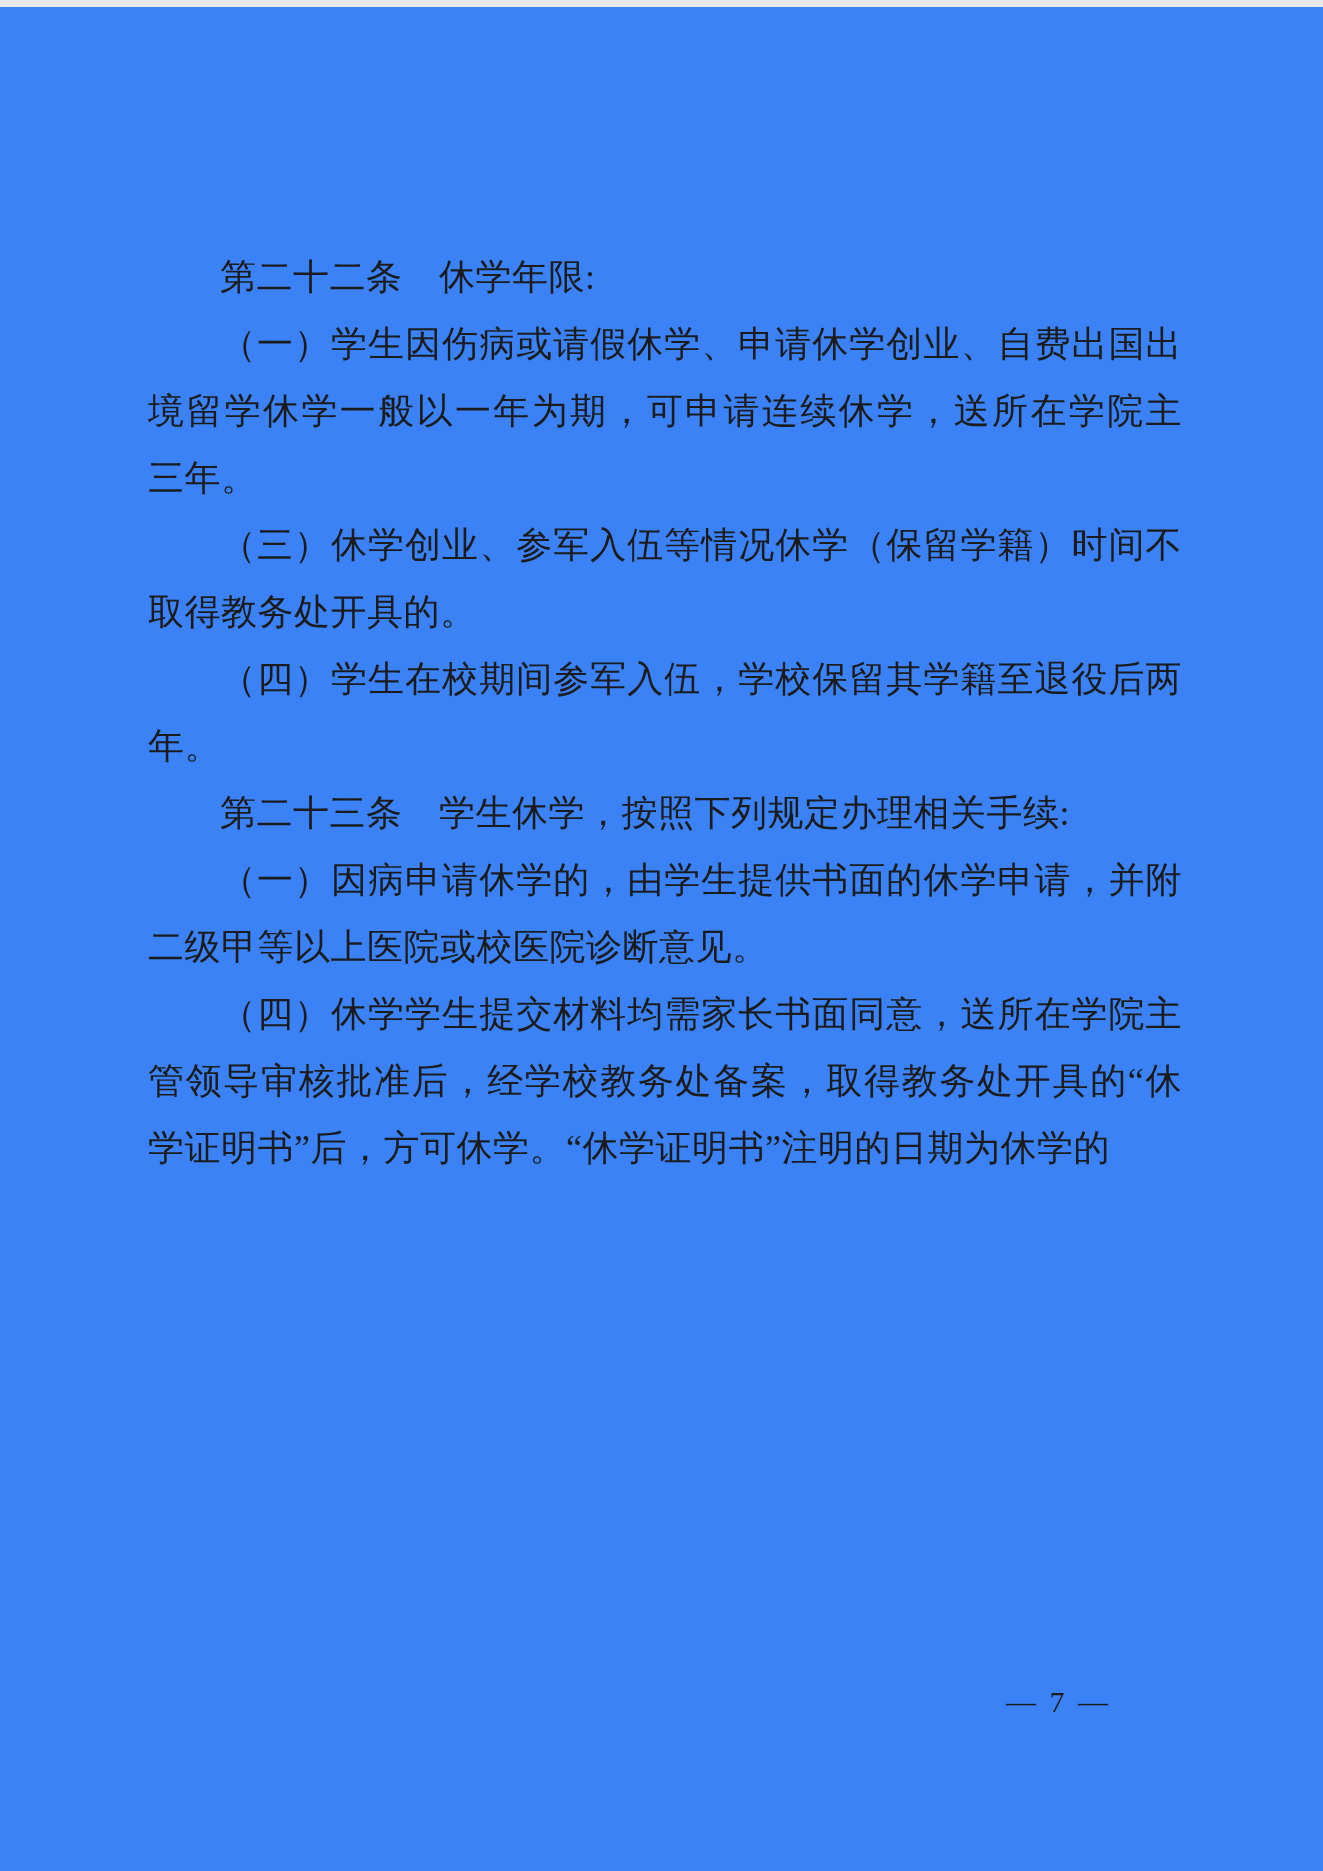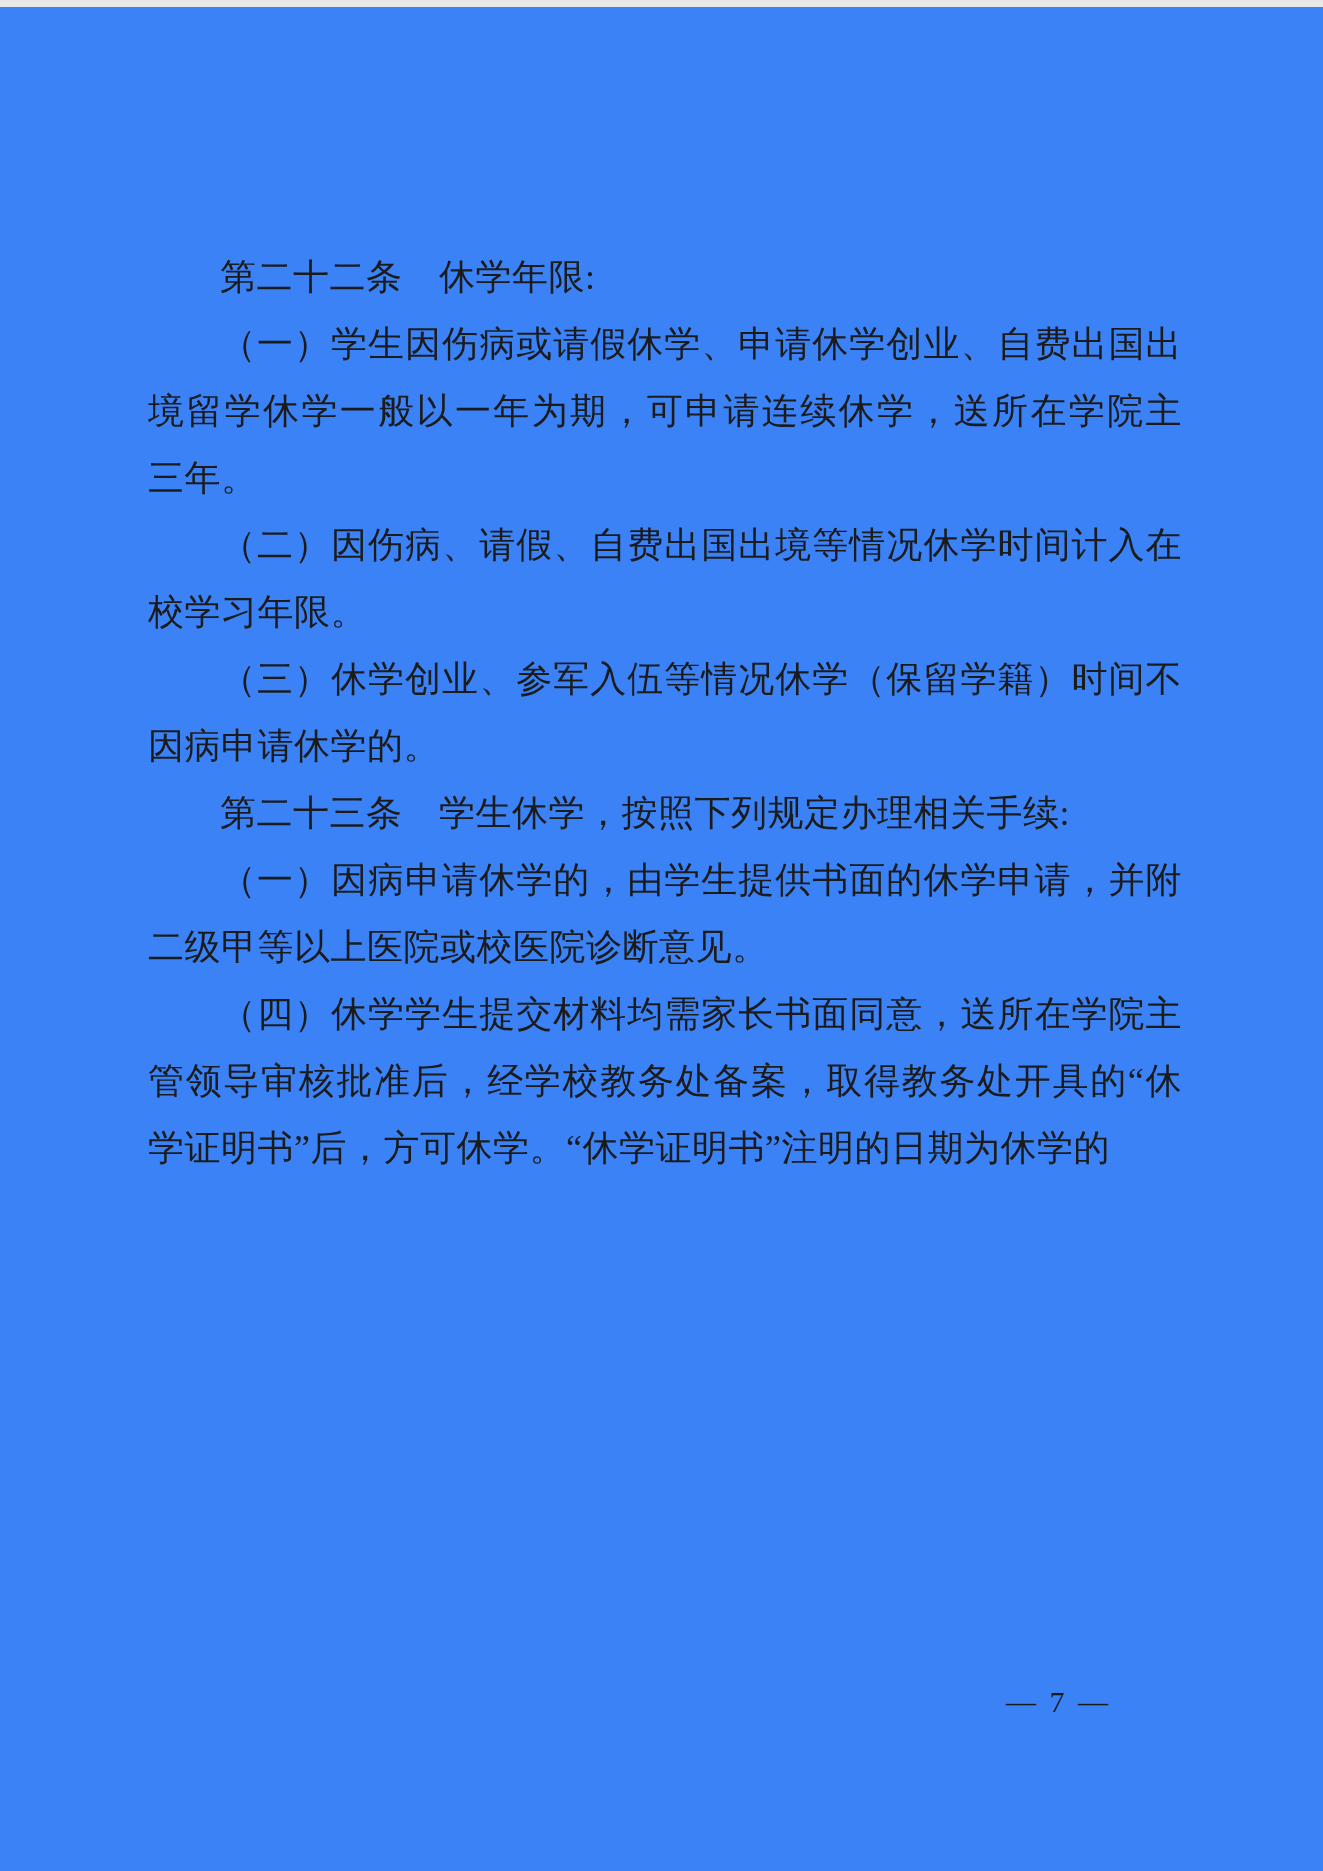--- a/index.html
+++ b/index.html
@@ -48,26 +48,26 @@
   <div class="content" id="doc-content">
       <div class="para">
         <div class="line first">第二十二条　休学年限:</div>
       </div>
       <div class="para">
         <div class="line fill first">（一）学生因伤病或请假休学、申请休学创业、自费出国出</div>
         <div class="line fill">境留学休学一般以一年为期，可申请连续休学，送所在学院主</div>
         <div class="line">三年。</div>
       </div>
       <div class="para">
-        <div class="line fill first">（二）因伤病、请假、自费出国出境等情况休学时间计入在</div>
-        <div class="line">校学习年限。</div>
+        <div class="line fill first">（三）休学创业、参军入伍等情况休学（保留学籍）时间不</div>
+        <div class="line">取得教务处开具的。</div>
       </div>
       <div class="para">
-        <div class="line fill first">（三）休学创业、参军入伍等情况休学（保留学籍）时间不</div>
-        <div class="line">因病申请休学的。</div>
+        <div class="line fill first">（四）学生在校期间参军入伍，学校保留其学籍至退役后两</div>
+        <div class="line">年。</div>
       </div>
       <div class="para">
         <div class="line first">第二十三条　学生休学，按照下列规定办理相关手续:</div>
       </div>
       <div class="para">
         <div class="line fill first">（一）因病申请休学的，由学生提供书面的休学申请，并附</div>
         <div class="line">二级甲等以上医院或校医院诊断意见。</div>
       </div>
       <div class="para">
         <div class="line fill first">（四）休学学生提交材料均需家长书面同意，送所在学院主</div>

